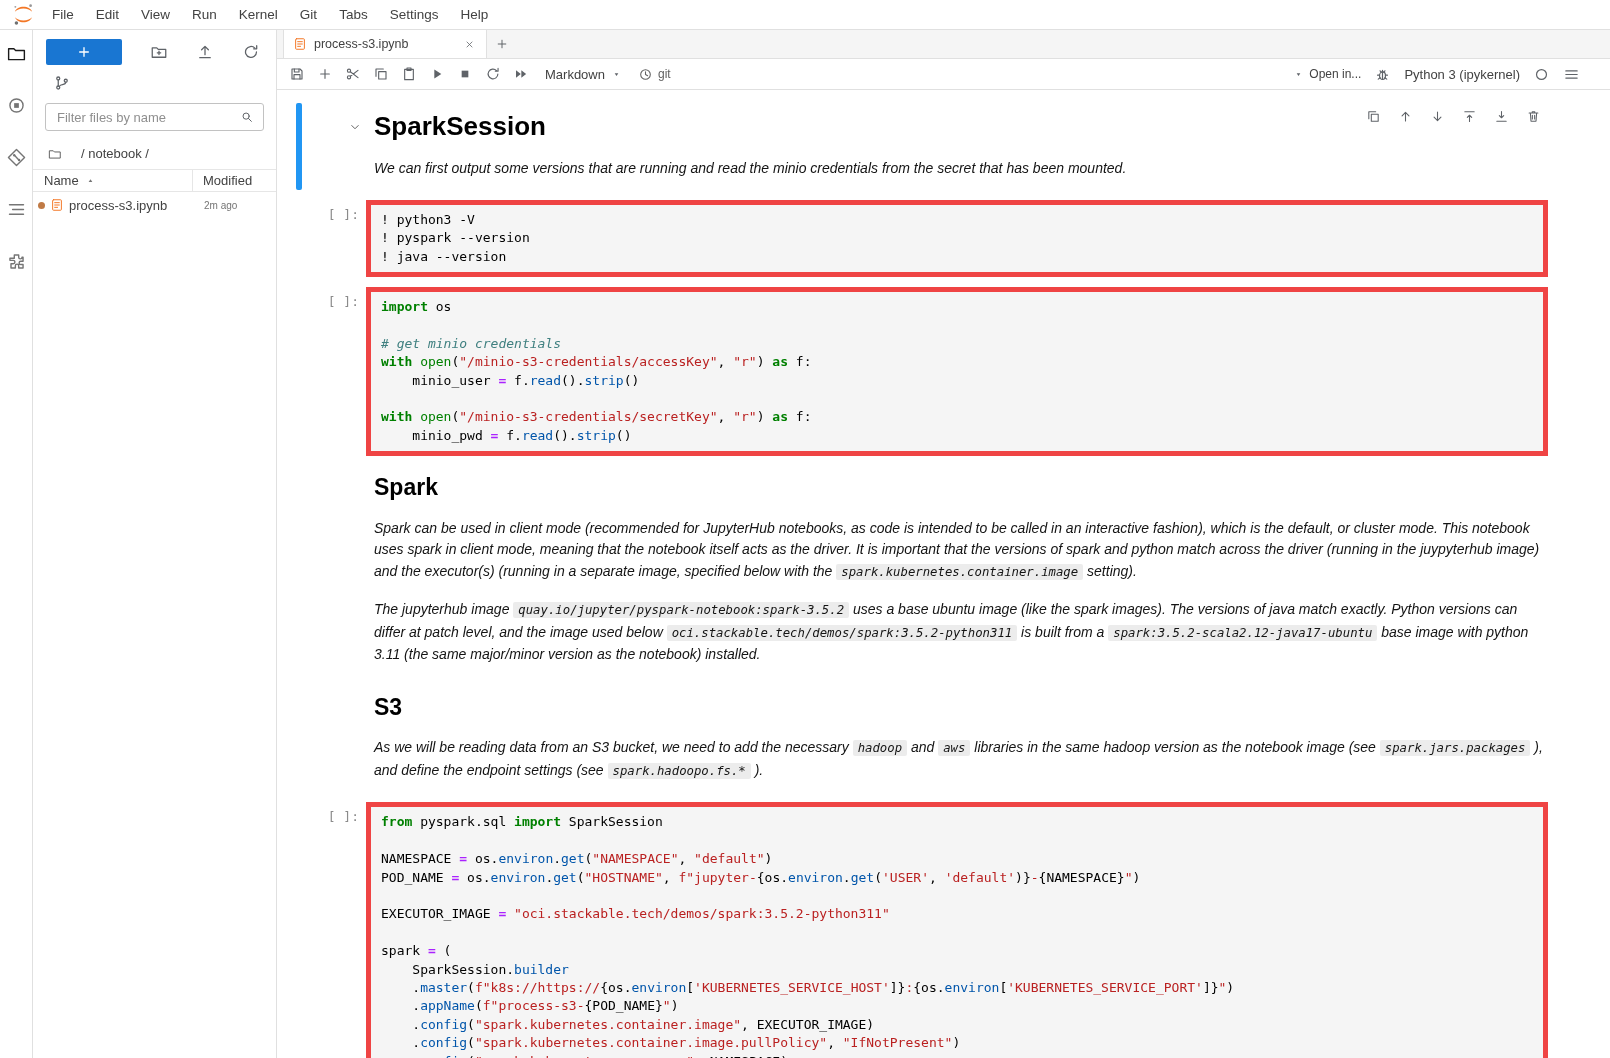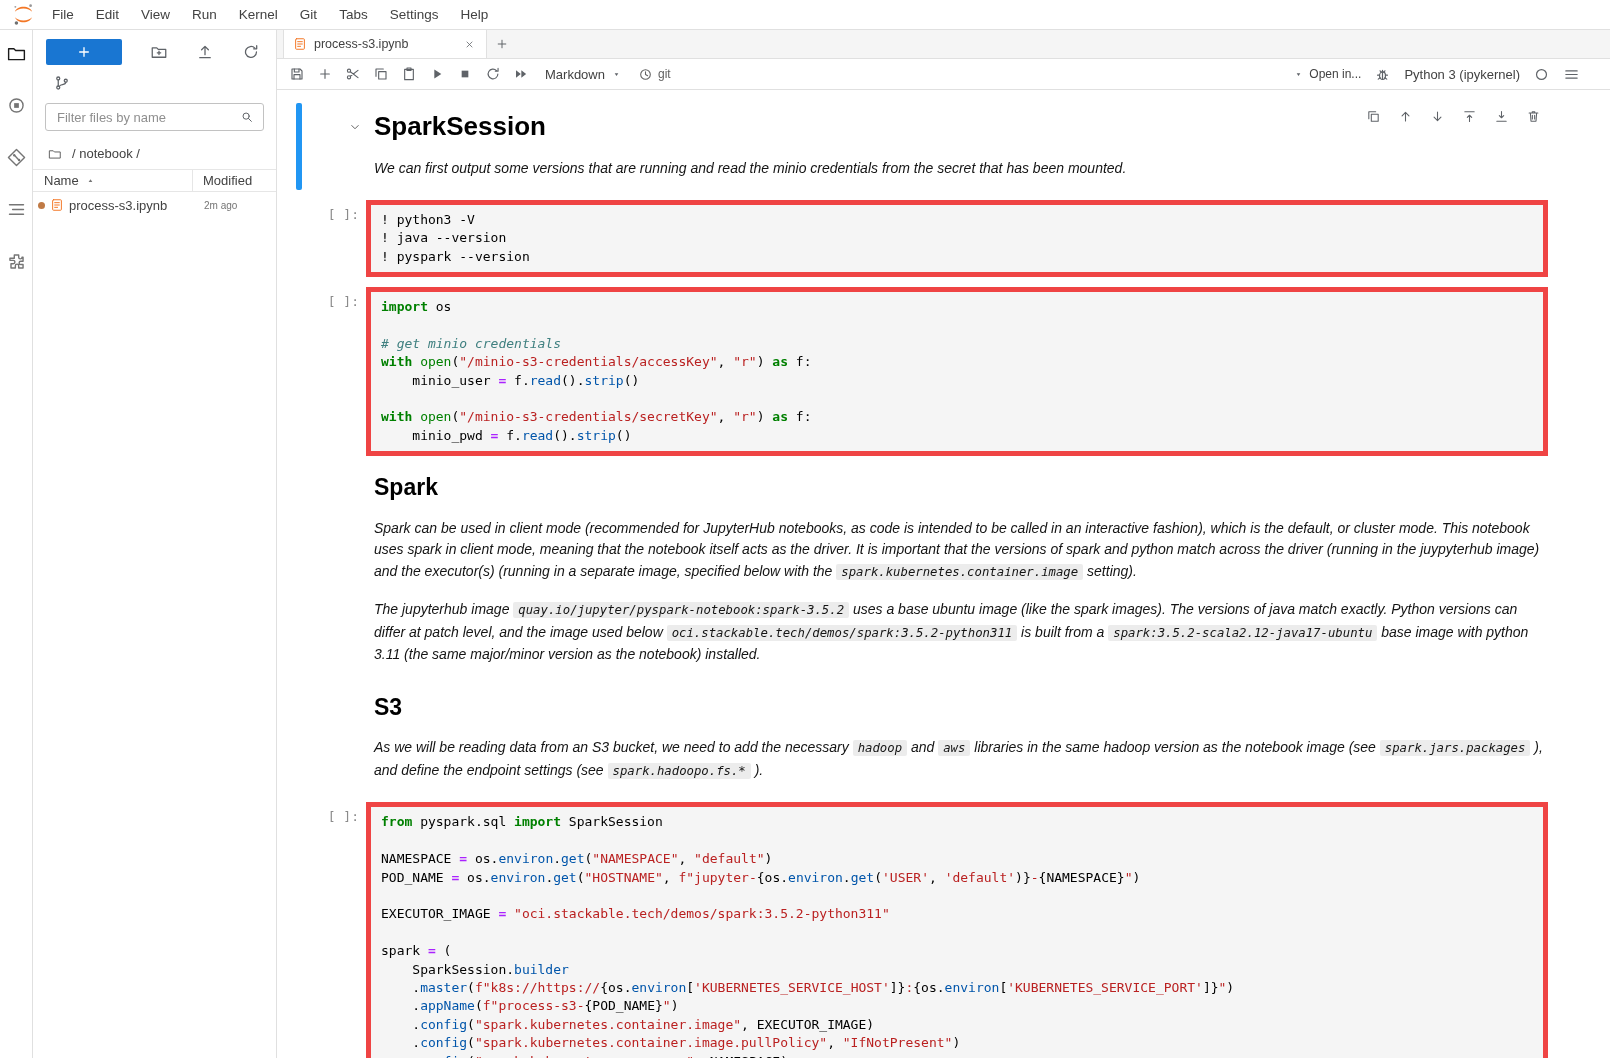--- a/index.html
+++ b/index.html
@@ -32,21 +32,21 @@
   .fb-primary{width:76px;height:26px;background:#1976d2;border:none;border-radius:2px;color:#fff;
     display:flex;align-items:center;justify-content:center;cursor:pointer;}
   .fb-primary .icon{stroke-width:2;width:16px;height:16px;}
   .fb-btn{color:#5f6368;cursor:pointer;display:flex;}
   #fb-toolbar2{padding:7px 16px 0 20px;display:flex;}
   #filter-box{margin:11px 12px 3px 12px;display:flex;align-items:center;border:1px solid #c2c2c2;
     border-radius:3px;height:28px;padding:0 9px;background:#fff;}
   #filter-input{border:none;outline:none;flex:1;font-size:13px;color:#424242;font-family:"Liberation Sans",sans-serif;min-width:0;}
   #filter-input::placeholder{color:#8f8f8f;}
   #filter-search-icon{color:#5f6368;display:flex;}
-  #breadcrumb{display:flex;align-items:center;padding:12px 14px 8px 15px;gap:10px;font-size:13px;color:#424242;cursor:pointer;}
+  #breadcrumb{display:flex;align-items:center;padding:12px 14px 8px 15px;gap:19px;font-size:13px;color:#424242;cursor:pointer;}
   #breadcrumb .icon{color:#616161;}
   #fb-columns{display:flex;align-items:center;border-top:1px solid #e6e6e6;border-bottom:1px solid #e6e6e6;
     font-size:13px;color:#424242;height:23px;}
   .col-name{flex:1;padding-left:11px;display:flex;align-items:center;gap:6px;height:100%;cursor:pointer;}
   .col-name .icon{color:#757575;}
   .col-modified{width:84px;border-left:1px solid #e6e6e6;padding-left:10px;height:100%;display:flex;align-items:center;cursor:pointer;}
   .file-row{display:flex;align-items:center;height:26px;font-size:13px;color:#424242;cursor:pointer;}
   .dirty-dot{width:7px;height:7px;border-radius:50%;background:#c07a45;margin:0 5px 0 5px;flex-shrink:0;}
   .file-name{flex:1;margin-left:5px;white-space:nowrap;overflow:hidden;text-overflow:ellipsis;}
   .file-modified{width:84px;padding-left:12px;font-size:10px;color:#757575;flex-shrink:0;}
@@ -412,21 +412,21 @@
                 <svg viewBox="0 0 24 24" class="icon sm">
                   <path d="M5 6.5h14M10 6.5V4.5h4v2M7 6.5l1 13h8l1-13M10.2 10v6M13.8 10v6"></path>
                 </svg>
               </div>
             </div>
           </div>
           <div class="cell code">
             <div class="collapser"></div>
             <div class="prompt">[ ]:</div>
             <div class="cell-content">
-              <div class="editor"><div class="cm-line"><span class="tk-t">! python3 -V</span></div><div class="cm-line"><span class="tk-t">! java --version</span></div><div class="cm-line"><span class="tk-t">! pyspark --version</span></div></div>
+              <div class="editor"><div class="cm-line"><span class="tk-t">! python3 -V</span></div><div class="cm-line"><span class="tk-t">! pyspark --version</span></div><div class="cm-line"><span class="tk-t">! java --version</span></div></div>
             </div>
           </div>
           <div class="cell code">
             <div class="collapser"></div>
             <div class="prompt">[ ]:</div>
             <div class="cell-content">
               <div class="editor"><div class="cm-line"><span class="tk-k">import</span><span class="tk-t"> os</span></div><div class="cm-line">&nbsp;</div><div class="cm-line"><span class="tk-c"># get minio credentials</span></div><div class="cm-line"><span class="tk-k">with</span><span class="tk-t"> </span><span class="tk-b">open</span><span class="tk-t">(</span><span class="tk-s">"/minio-s3-credentials/accessKey"</span><span class="tk-t">, </span><span class="tk-s">"r"</span><span class="tk-t">) </span><span class="tk-k">as</span><span class="tk-t"> f:</span></div><div class="cm-line"><span class="tk-t">    minio_user </span><span class="tk-o">=</span><span class="tk-t"> f.</span><span class="tk-p">read</span><span class="tk-t">().</span><span class="tk-p">strip</span><span class="tk-t">()</span></div><div class="cm-line">&nbsp;</div><div class="cm-line"><span class="tk-k">with</span><span class="tk-t"> </span><span class="tk-b">open</span><span class="tk-t">(</span><span class="tk-s">"/minio-s3-credentials/secretKey"</span><span class="tk-t">, </span><span class="tk-s">"r"</span><span class="tk-t">) </span><span class="tk-k">as</span><span class="tk-t"> f:</span></div><div class="cm-line"><span class="tk-t">    minio_pwd </span><span class="tk-o">=</span><span class="tk-t"> f.</span><span class="tk-p">read</span><span class="tk-t">().</span><span class="tk-p">strip</span><span class="tk-t">()</span></div></div>
             </div>
           </div>
           <div class="cell md">

